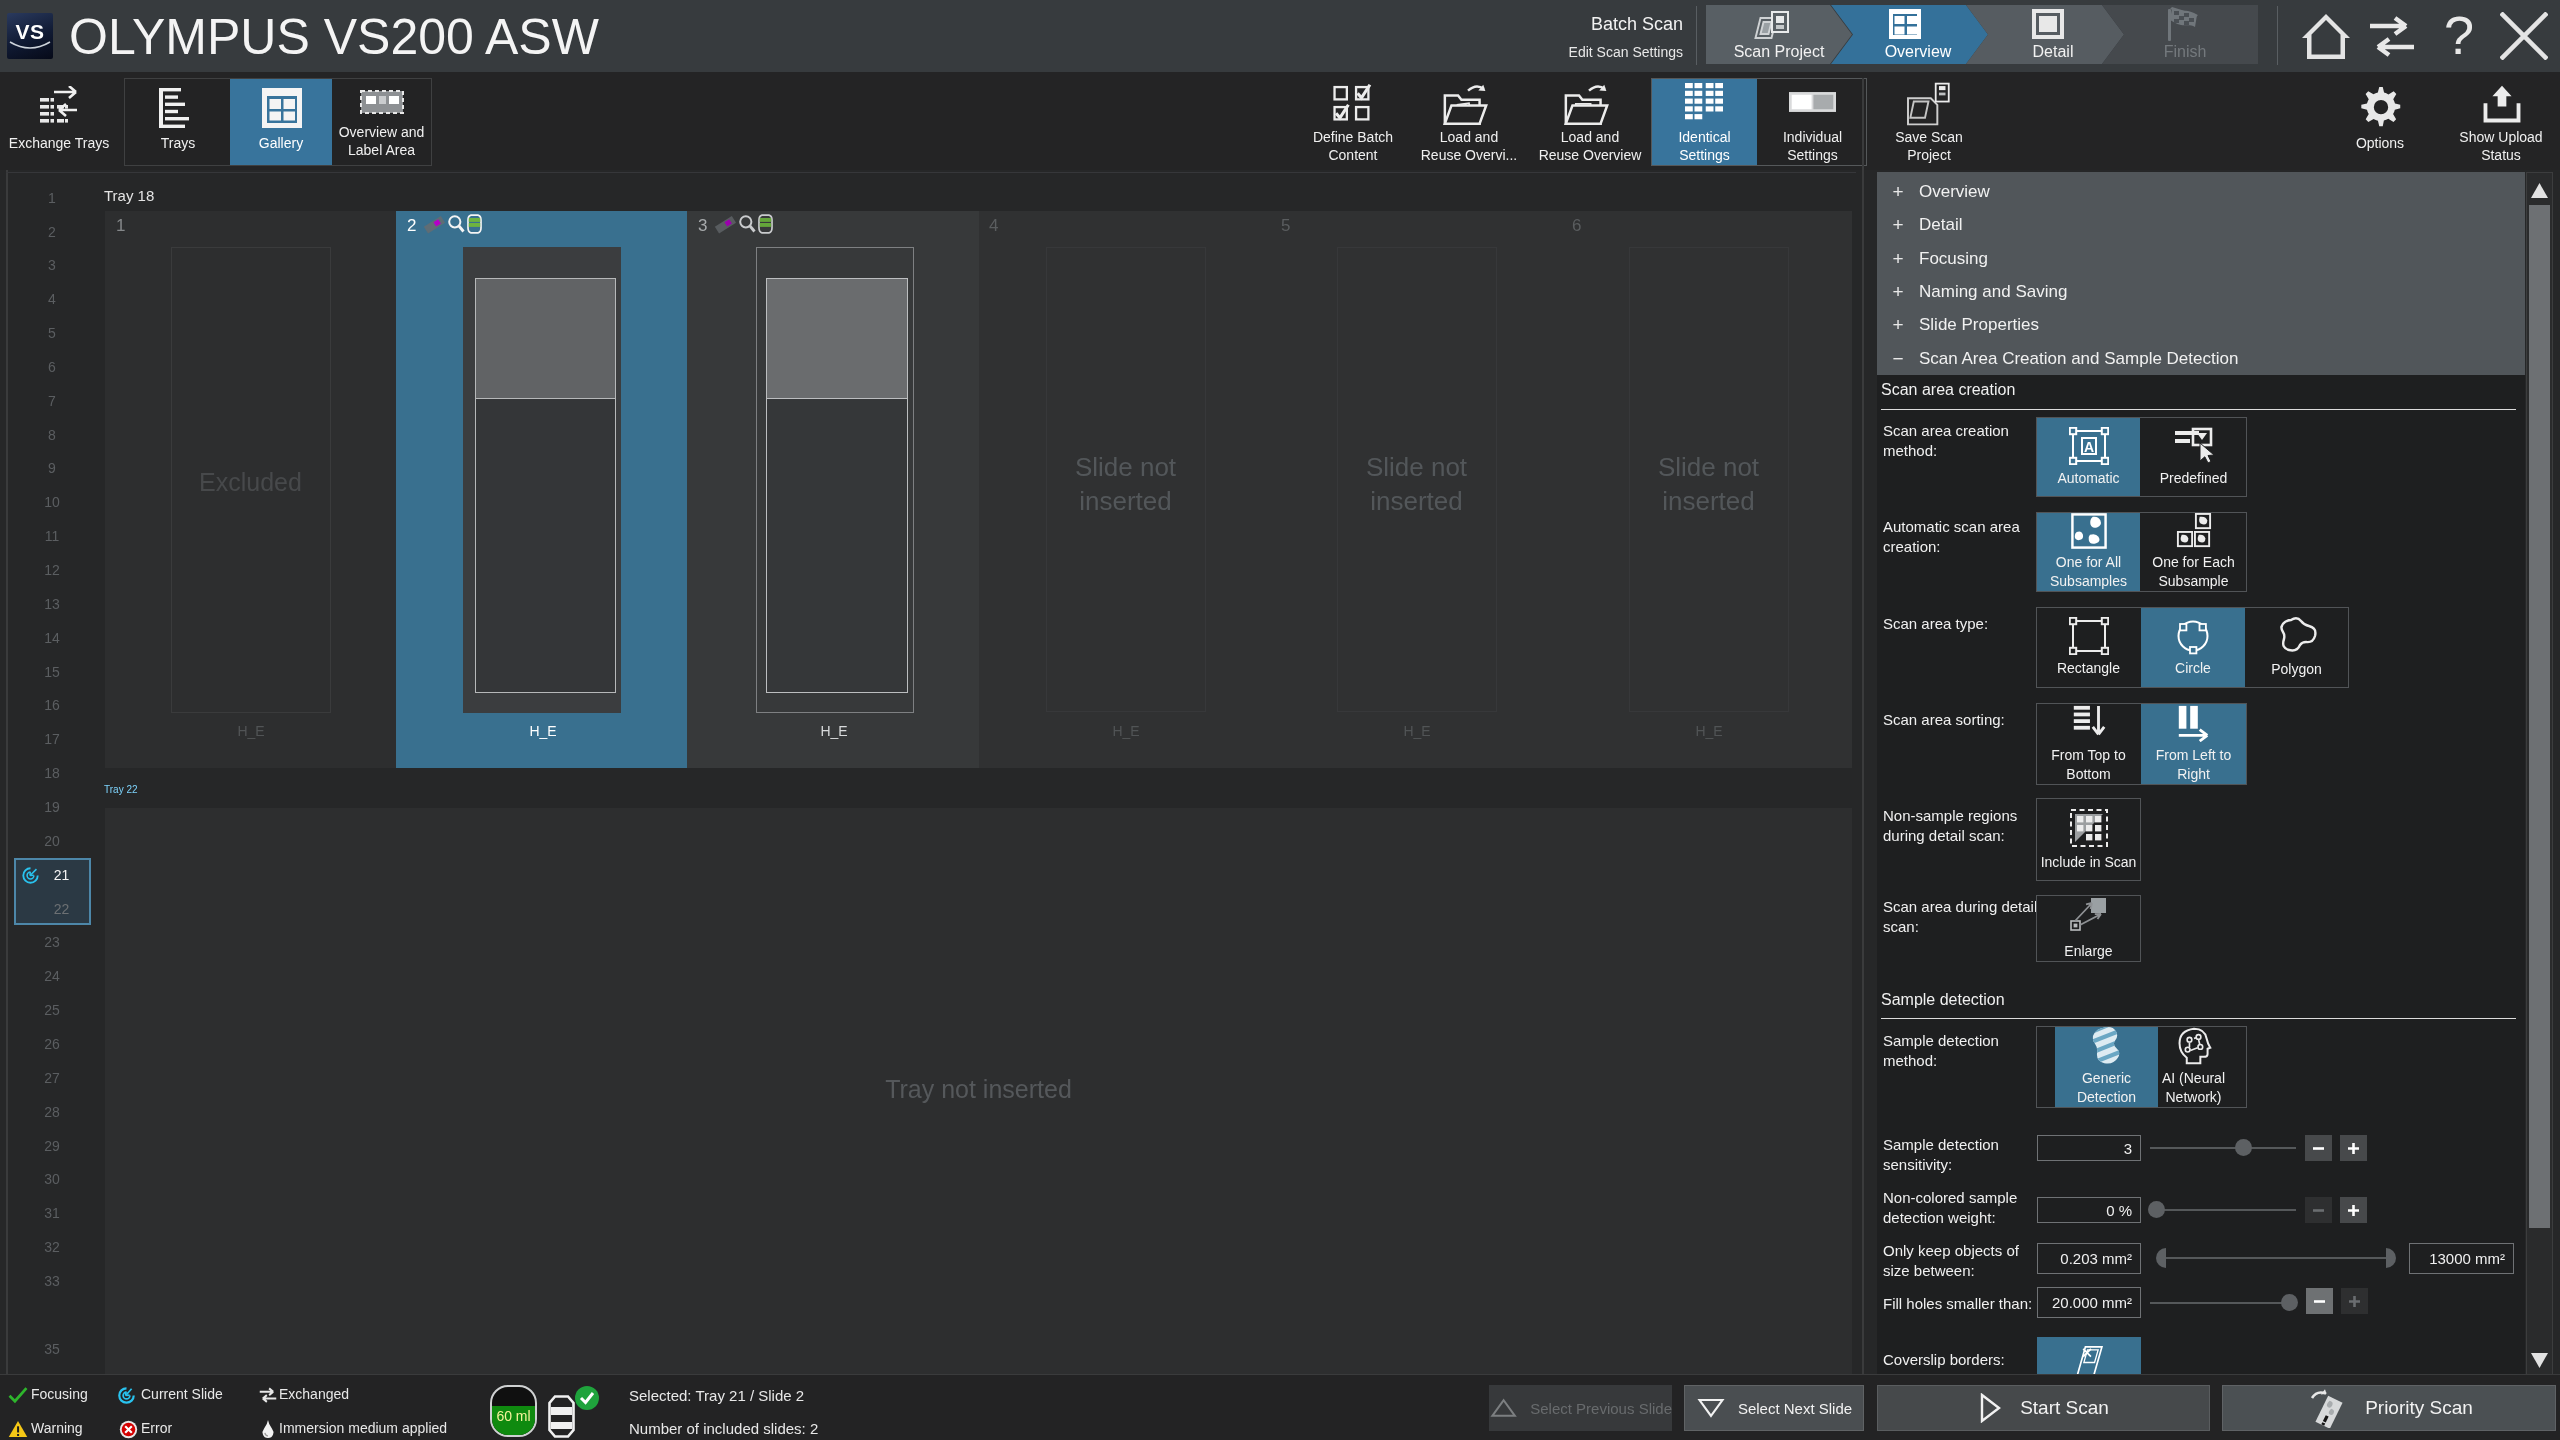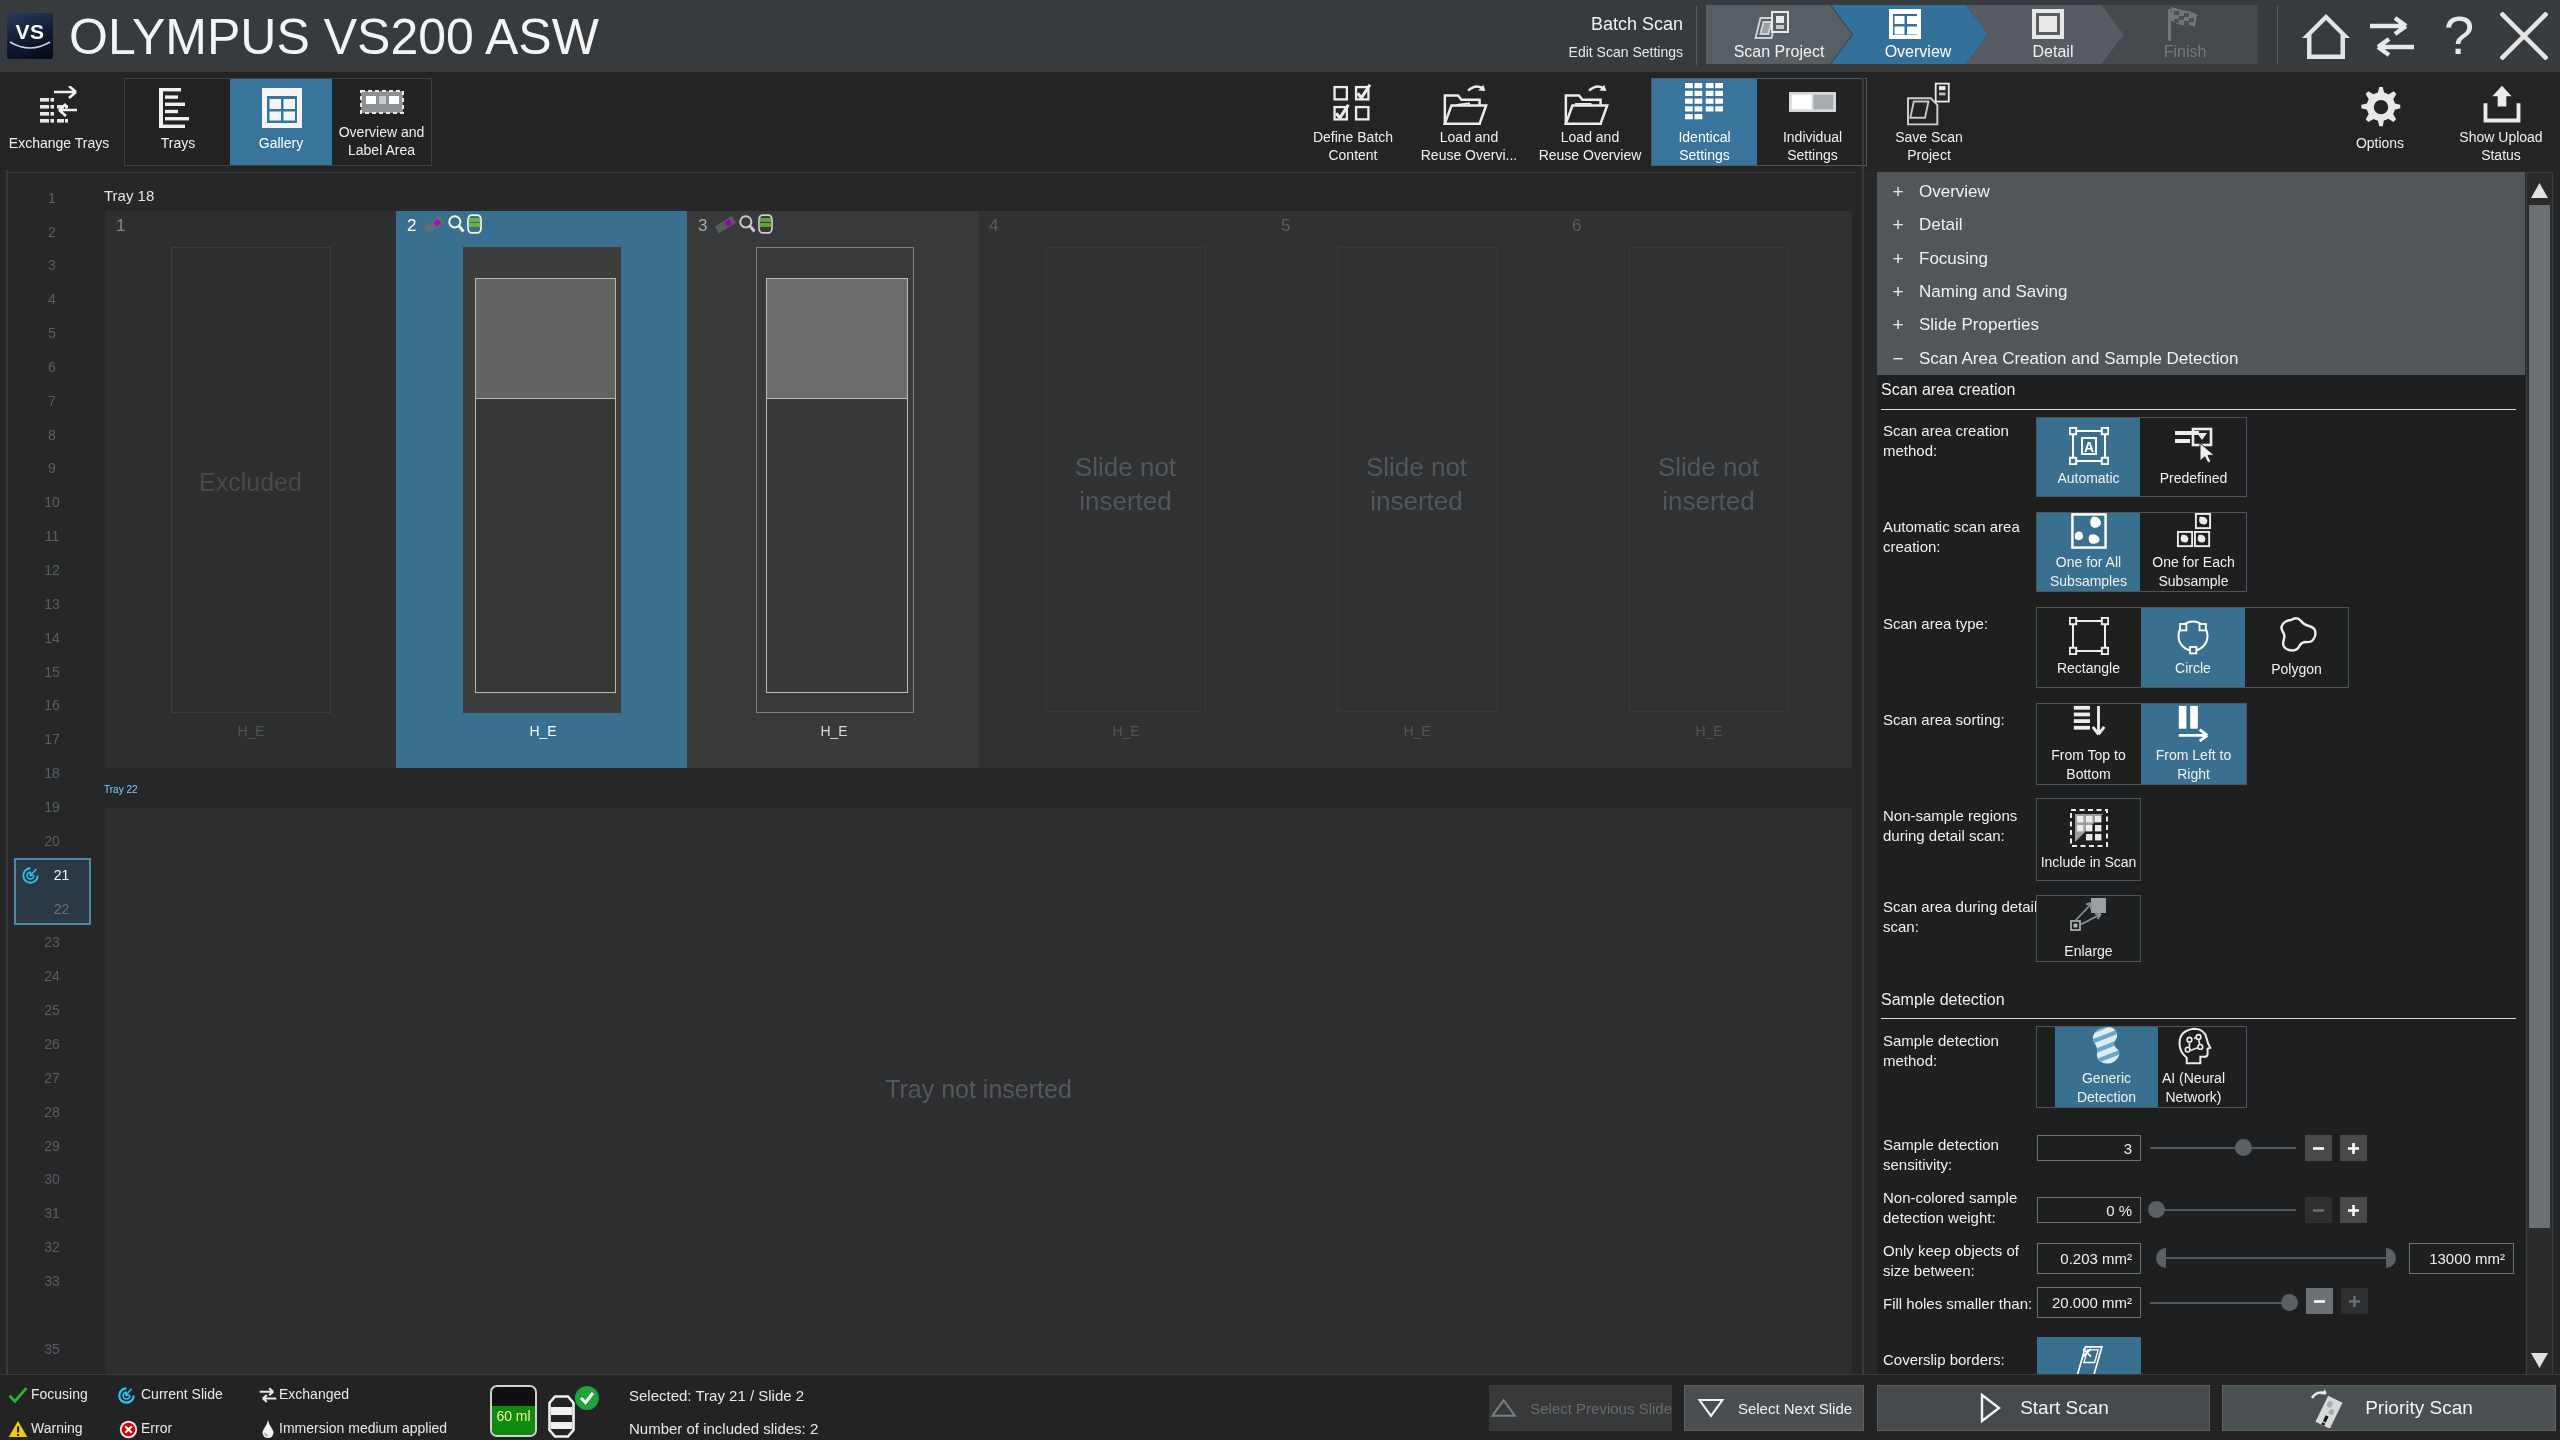--- a/index.html
+++ b/index.html
@@ -677,21 +677,21 @@
     <circle cx="11.5" cy="11.5" r="8.2" fill="#d40000"></circle>
     <path d="M7.5 7.5 L15.5 15.5 M15.5 7.5 L7.5 15.5" stroke="#fff" stroke-width="2.6"></path>
   </svg>
 <div class="leg" style="left:141px;top:1420px;">Error</div>
 <svg class="abs" style="left:261px;top:1419px;" width="14" height="20" viewBox="0 0 18 25">
     <path d="M9 1 Q10 7 14 12 Q17 16 15.5 19.5 Q14 24 9 24 Q4 24 2.5 19.5 Q1 16 4 12 Q8 7 9 1 Z" fill="#f2f2f2"></path>
     <path d="M9 21.5 Q5.5 21 5 17.5" stroke="#9a9a9a" stroke-width="1.6" fill="none"></path>
   </svg>
 <div class="leg" style="left:279px;top:1420px;">Immersion medium applied</div>
 
-<div class="abs" style="left:490px;top:1385px;width:47px;height:52px;border:2px solid #cfd1d2;border-radius:7px;overflow:hidden;background:#101010;">
+<div class="abs" style="left:490px;top:1385px;width:47px;height:52px;border:2px solid #cfd1d2;border-radius:18px;overflow:hidden;background:#101010;">
  <div class="abs" style="left:0;top:19px;width:43px;height:29px;background:#0f8a0f;"></div>
  <div class="abs" style="left:0;top:21px;width:43px;text-align:center;font-size:14px;color:#f5f39a;">60 ml</div>
 </div>
 <svg class="abs" style="left:548px;top:1395px;" width="27" height="43" viewBox="0 0 27 43">
  <path d="M7 1.5 L20 1.5 L25.5 8 L25.5 35 L20 41.5 L7 41.5 L1.5 35 L1.5 8 Z" fill="none" stroke="#f0f0f0" stroke-width="2.6"></path>
  <rect x="3" y="12" width="21" height="8" fill="#f0f0f0"></rect>
  <rect x="3" y="27" width="21" height="7" fill="#f0f0f0"></rect>
 </svg>
 <svg class="abs" style="left:574px;top:1385px;" width="26" height="26" viewBox="0 0 26 26">
     <circle cx="13" cy="13" r="12" fill="#1fa33c"></circle>

